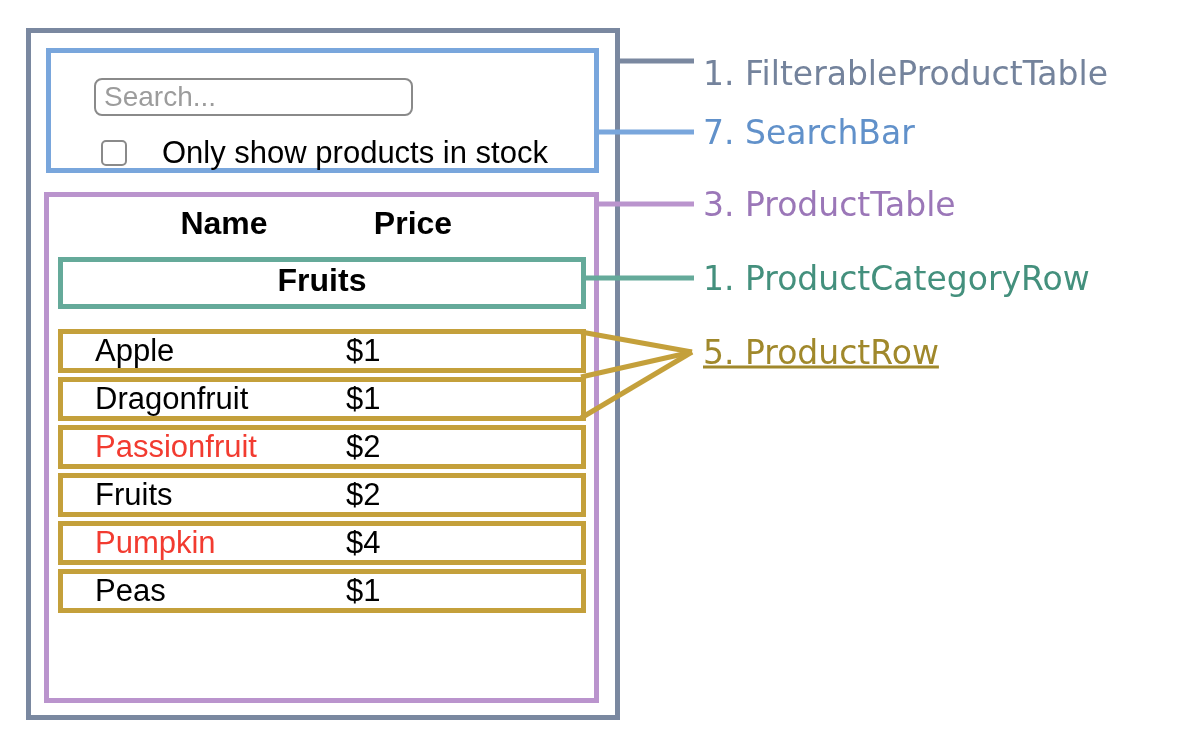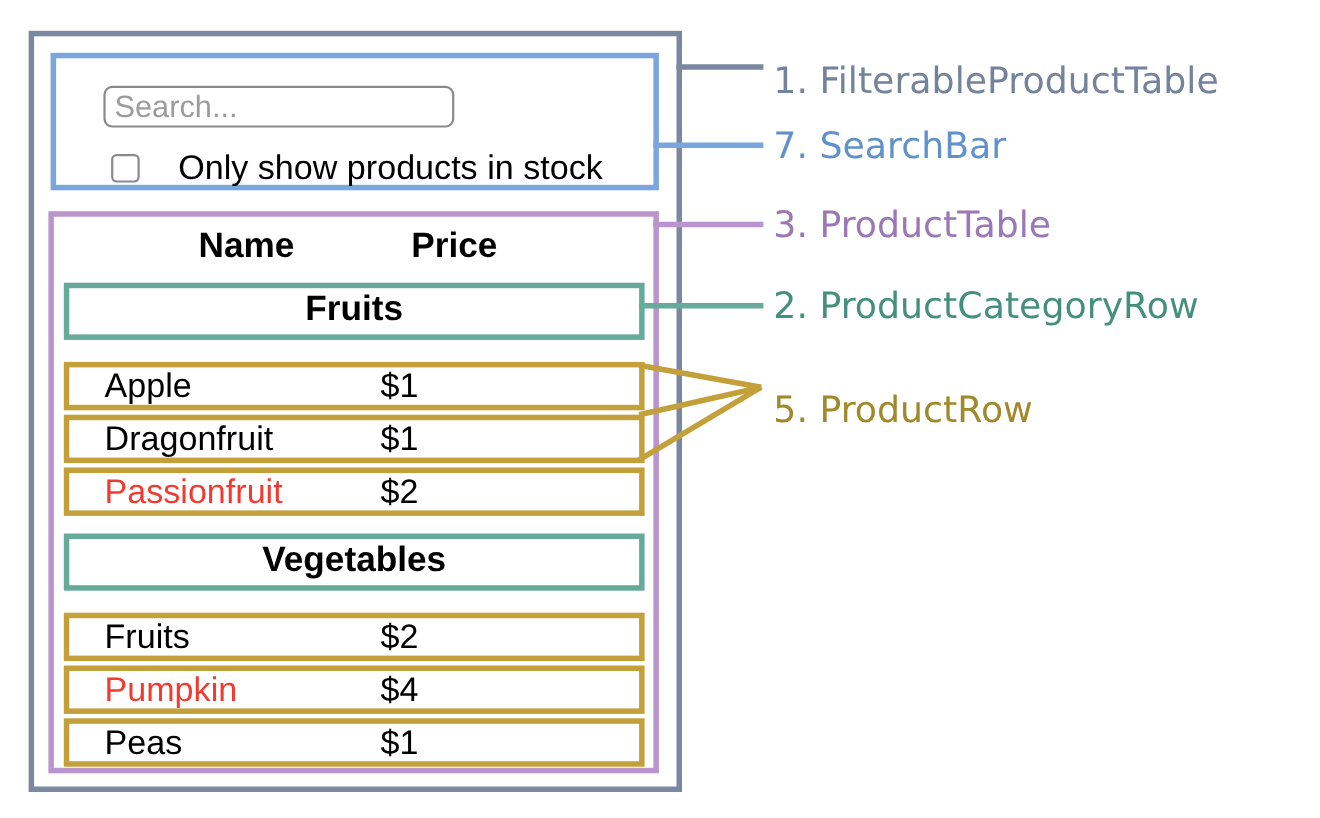--- a/index.html
+++ b/index.html
@@ -59,21 +59,21 @@
 
   
   .legend{
     position:absolute;left:703px;transform:translateY(-50%);
     font-family:"DejaVu Sans","Liberation Sans",sans-serif;font-size:33px;white-space:nowrap;
   }
   .lbl0{top:73px;color:var(--label-0);}
   .lbl1{top:132px;color:var(--label-1);}
   .lbl2{top:204px;color:var(--label-2);}
   .lbl3{top:278px;color:var(--label-3);}
-  .lbl4{top:372px;color:var(--label-4);}
+  .lbl4{top:352px;color:var(--label-4);text-decoration:underline;}
 </style>
 </head>
 <body>
 
 <div class="canvas">
 
   <div class="box outer-box"></div>
 
   <div class="box search-box">
     <input class="search-input" type="text" placeholder="Search..." style="">
@@ -97,23 +97,20 @@
         <span class="p-price">$1</span>
       </div>
       <div class="product-row">
         <span class="p-name">Dragonfruit</span>
         <span class="p-price">$1</span>
       </div>
       <div class="product-row">
         <span class="p-name oos">Passionfruit</span>
         <span class="p-price">$2</span>
       </div>
-      <div class="category-row veg">
-        <span>Vegetables</span>
-      </div>
       <div class="product-row">
         <span class="p-name">Fruits</span>
         <span class="p-price">$2</span>
       </div>
       <div class="product-row">
         <span class="p-name oos">Pumpkin</span>
         <span class="p-price">$4</span>
       </div>
       <div class="product-row">
         <span class="p-name">Peas</span>
@@ -128,16 +125,16 @@
     <line class="l2" x1="594" y1="204" x2="694" y2="204" stroke-width="5"></line>
     <line class="l3" x1="581" y1="278" x2="694" y2="278" stroke-width="5"></line>
     <line class="l4" x1="581" y1="332" x2="692" y2="352" stroke-width="5"></line>
     <line class="l4" x1="581" y1="377" x2="692" y2="352" stroke-width="5"></line>
     <line class="l4" x1="581" y1="418" x2="692" y2="352" stroke-width="5"></line>
   </svg>
 
   <div class="legend lbl0">1. FilterableProductTable</div>
   <div class="legend lbl1">7. SearchBar</div>
   <div class="legend lbl2">3. ProductTable</div>
-  <div class="legend lbl3">2. ProductCategoryRow</div>
+  <div class="legend lbl3">1. ProductCategoryRow</div>
   <div class="legend lbl4">5. ProductRow</div>
 
 </div>
 
 </body></html>

